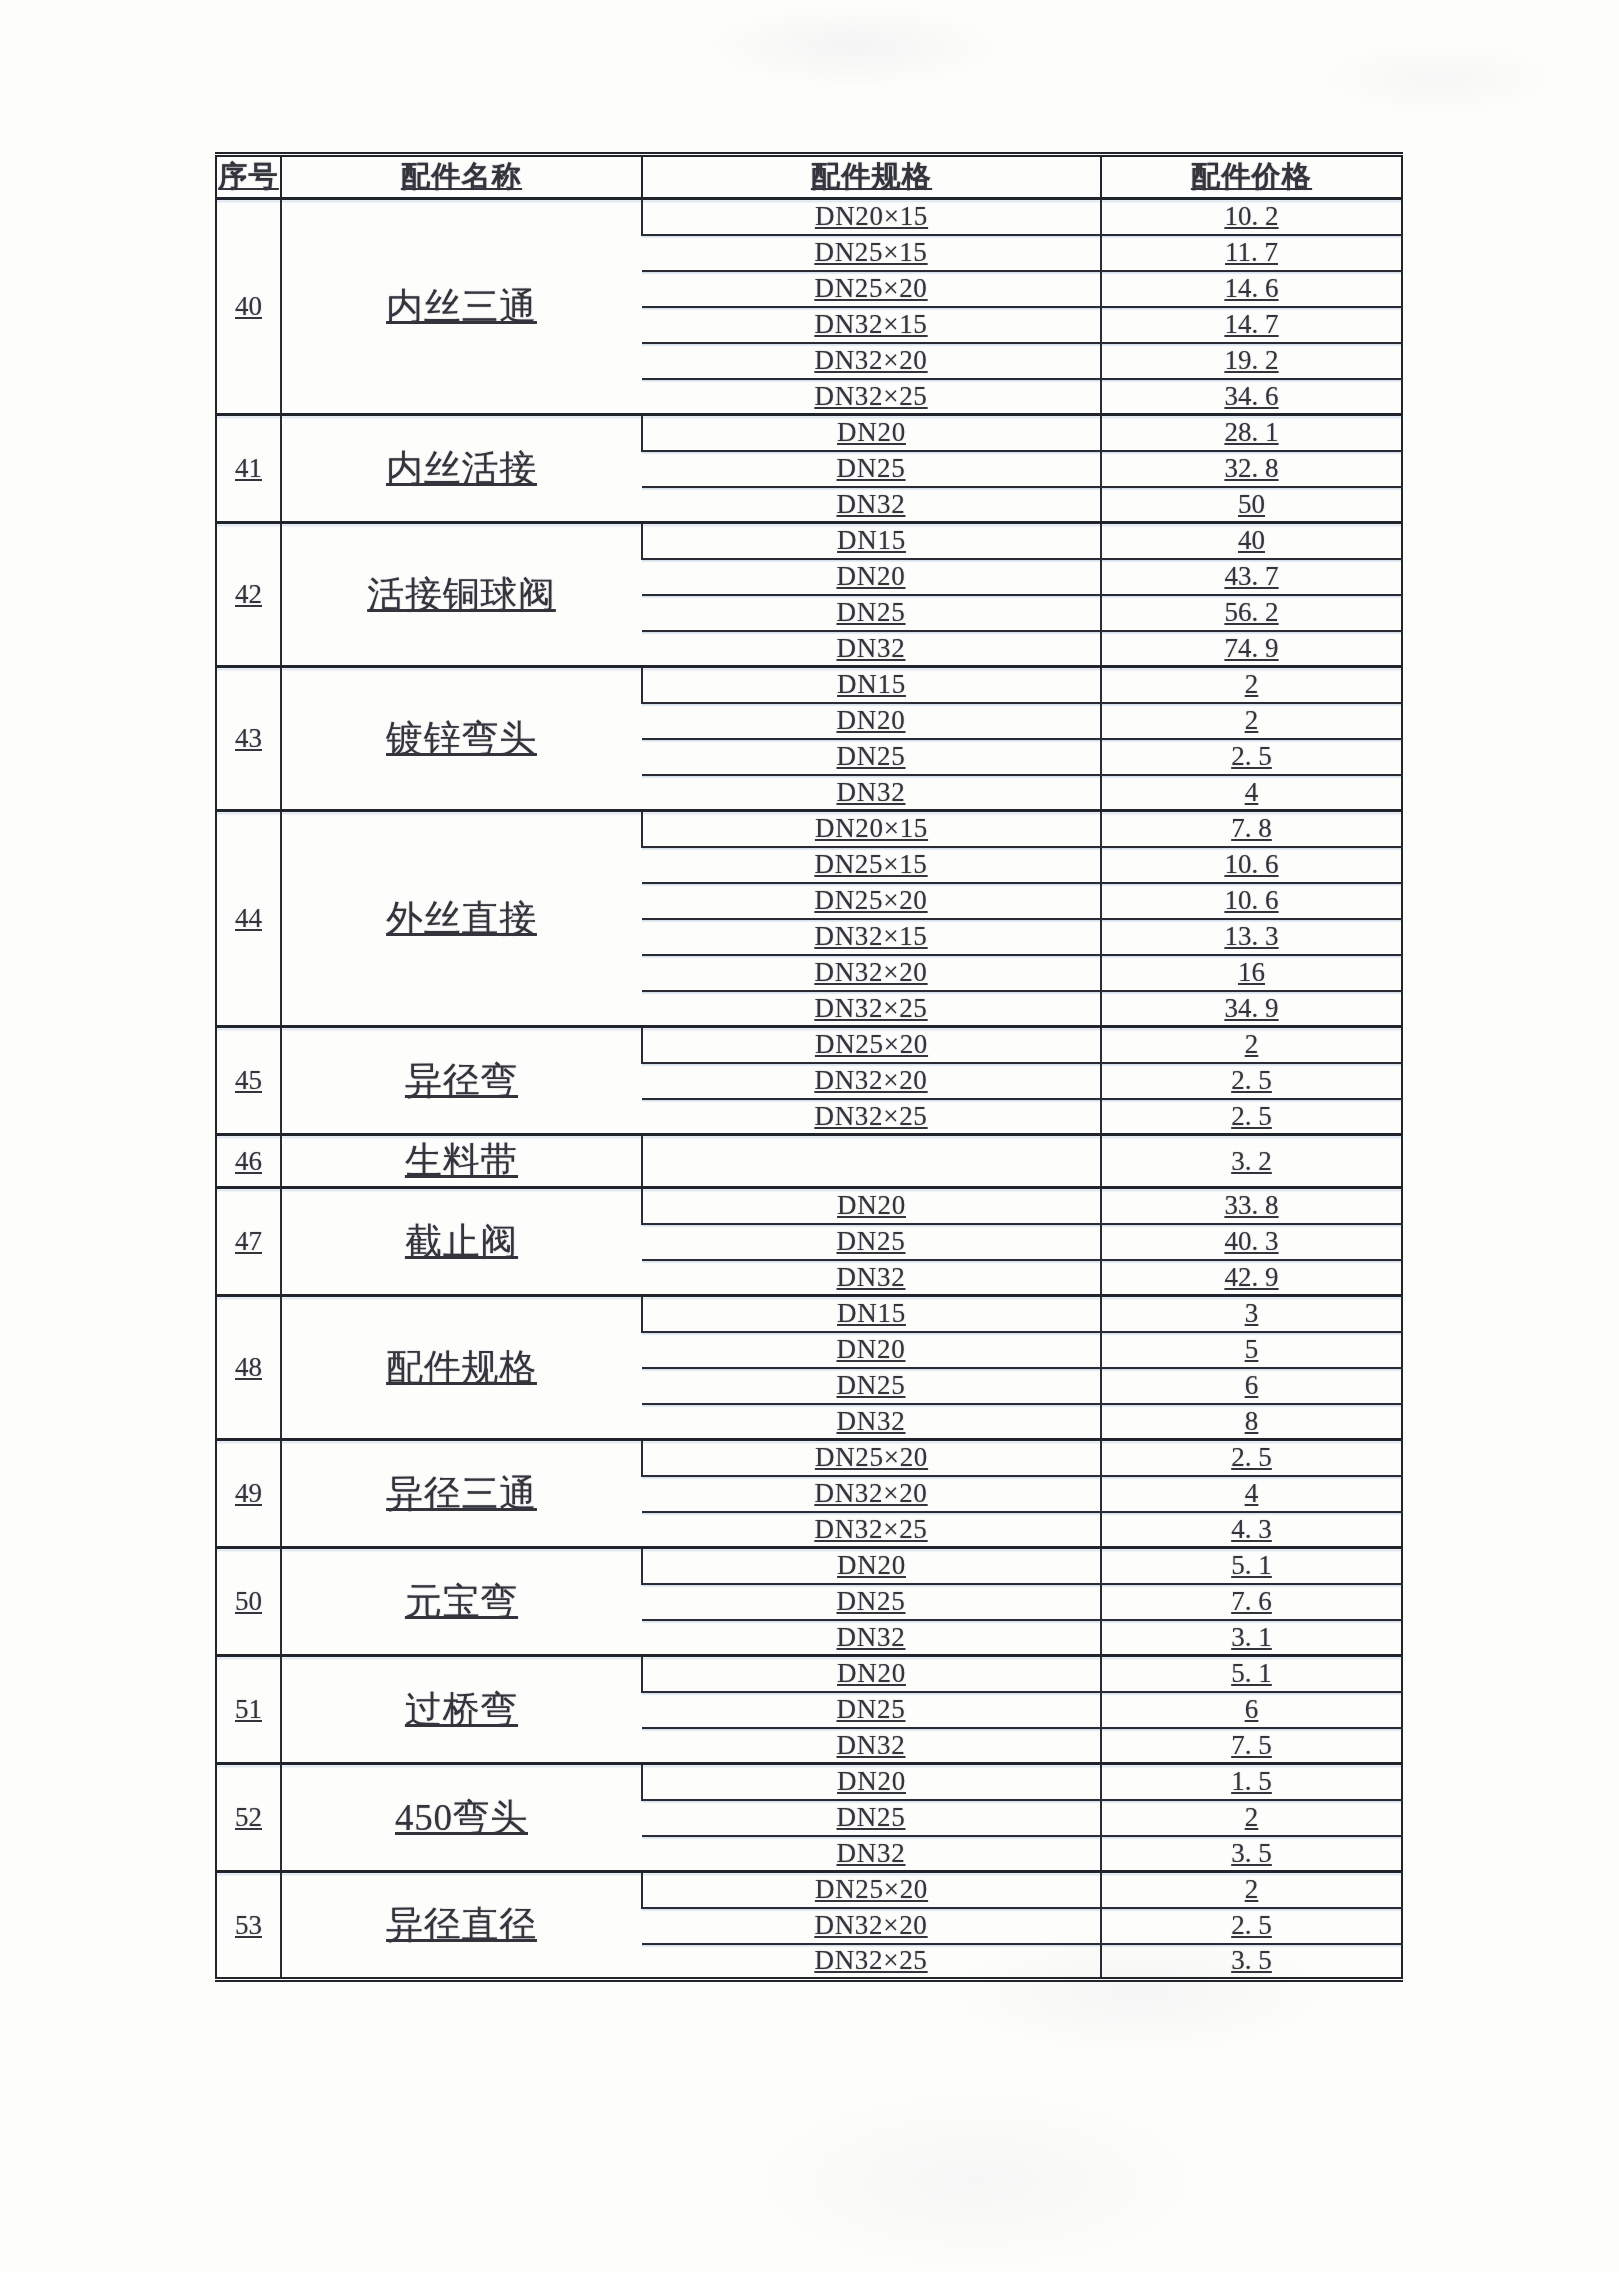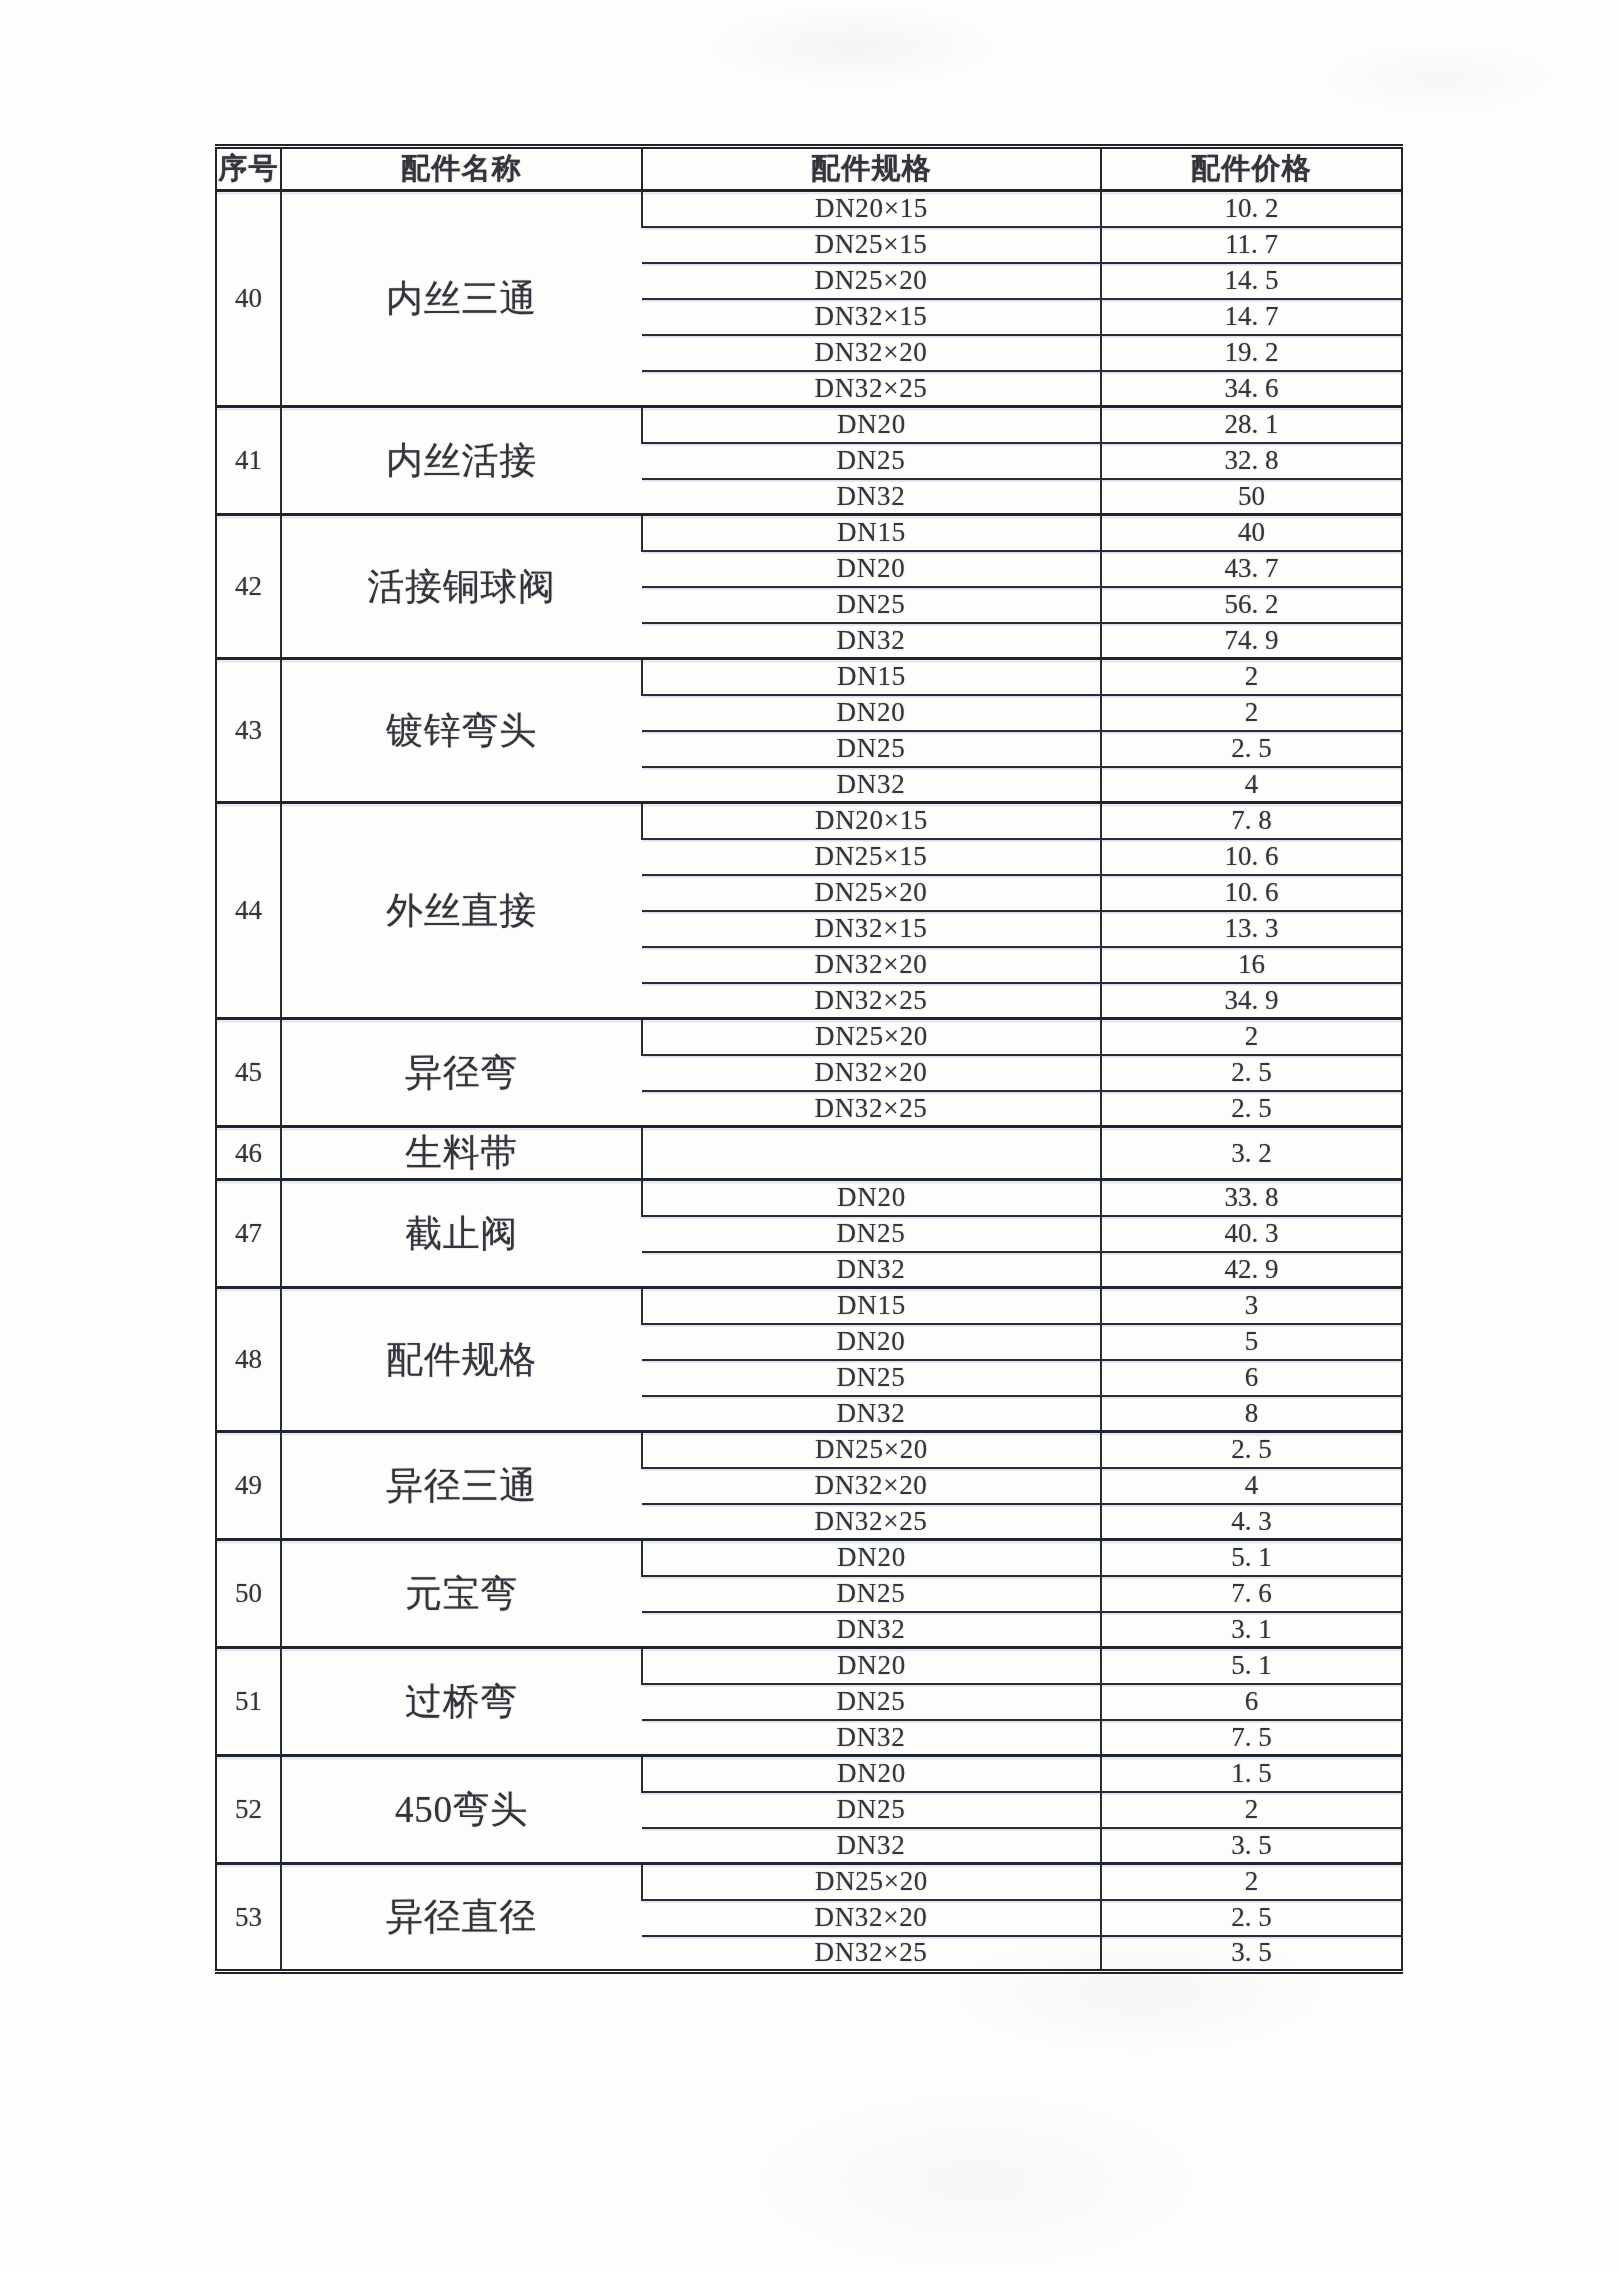--- a/index.html
+++ b/index.html
@@ -19,26 +19,27 @@
     background:
       radial-gradient(ellipse 208px 59px at 853px 46px, rgba(130,130,135,0.07), transparent 70%),
       radial-gradient(ellipse 273px 91px at 1139px 1992px, rgba(130,130,135,0.06), transparent 70%),
       radial-gradient(ellipse 325px 130px at 976px 2181px, rgba(130,130,135,0.05), transparent 70%),
       radial-gradient(ellipse 169px 52px at 1439px 78px, rgba(130,130,135,0.05), transparent 70%),
       var(--page-bg, #fdfdfc);
   }
   table.price-table {
     position: absolute;
     left: 215px;
-    top: 144px;
+    top: 152px;
     width: 1185px;
     height: 1778px;
     border-collapse: collapse;
     table-layout: fixed;
     color: var(--ink, #33343c);
+    text-decoration: underline;
   }
   table.price-table {
     border-left: 2.6px solid var(--line, #22242c);
     border-right: 2.6px solid var(--line, #22242c);
     border-top: 5.9px double var(--line, #22242c);
     border-bottom: 5.9px double var(--line, #22242c);
   }
   col.c-no    { width: 65px; }
   col.c-name  { width: 361px; }
   col.c-spec  { width: 459px; }
@@ -106,21 +107,21 @@
           <td class="name" rowspan="6">内丝三通</td>
           <td class="spec">DN20×15</td>
           <td class="price">10. 2</td>
         </tr>
         <tr>
           <td class="spec">DN25×15</td>
           <td class="price">11. 7</td>
         </tr>
         <tr>
           <td class="spec">DN25×20</td>
-          <td class="price">14. 5</td>
+          <td class="price">14. 6</td>
         </tr>
         <tr>
           <td class="spec">DN32×15</td>
           <td class="price">14. 7</td>
         </tr>
         <tr>
           <td class="spec">DN32×20</td>
           <td class="price">19. 2</td>
         </tr>
         <tr>

